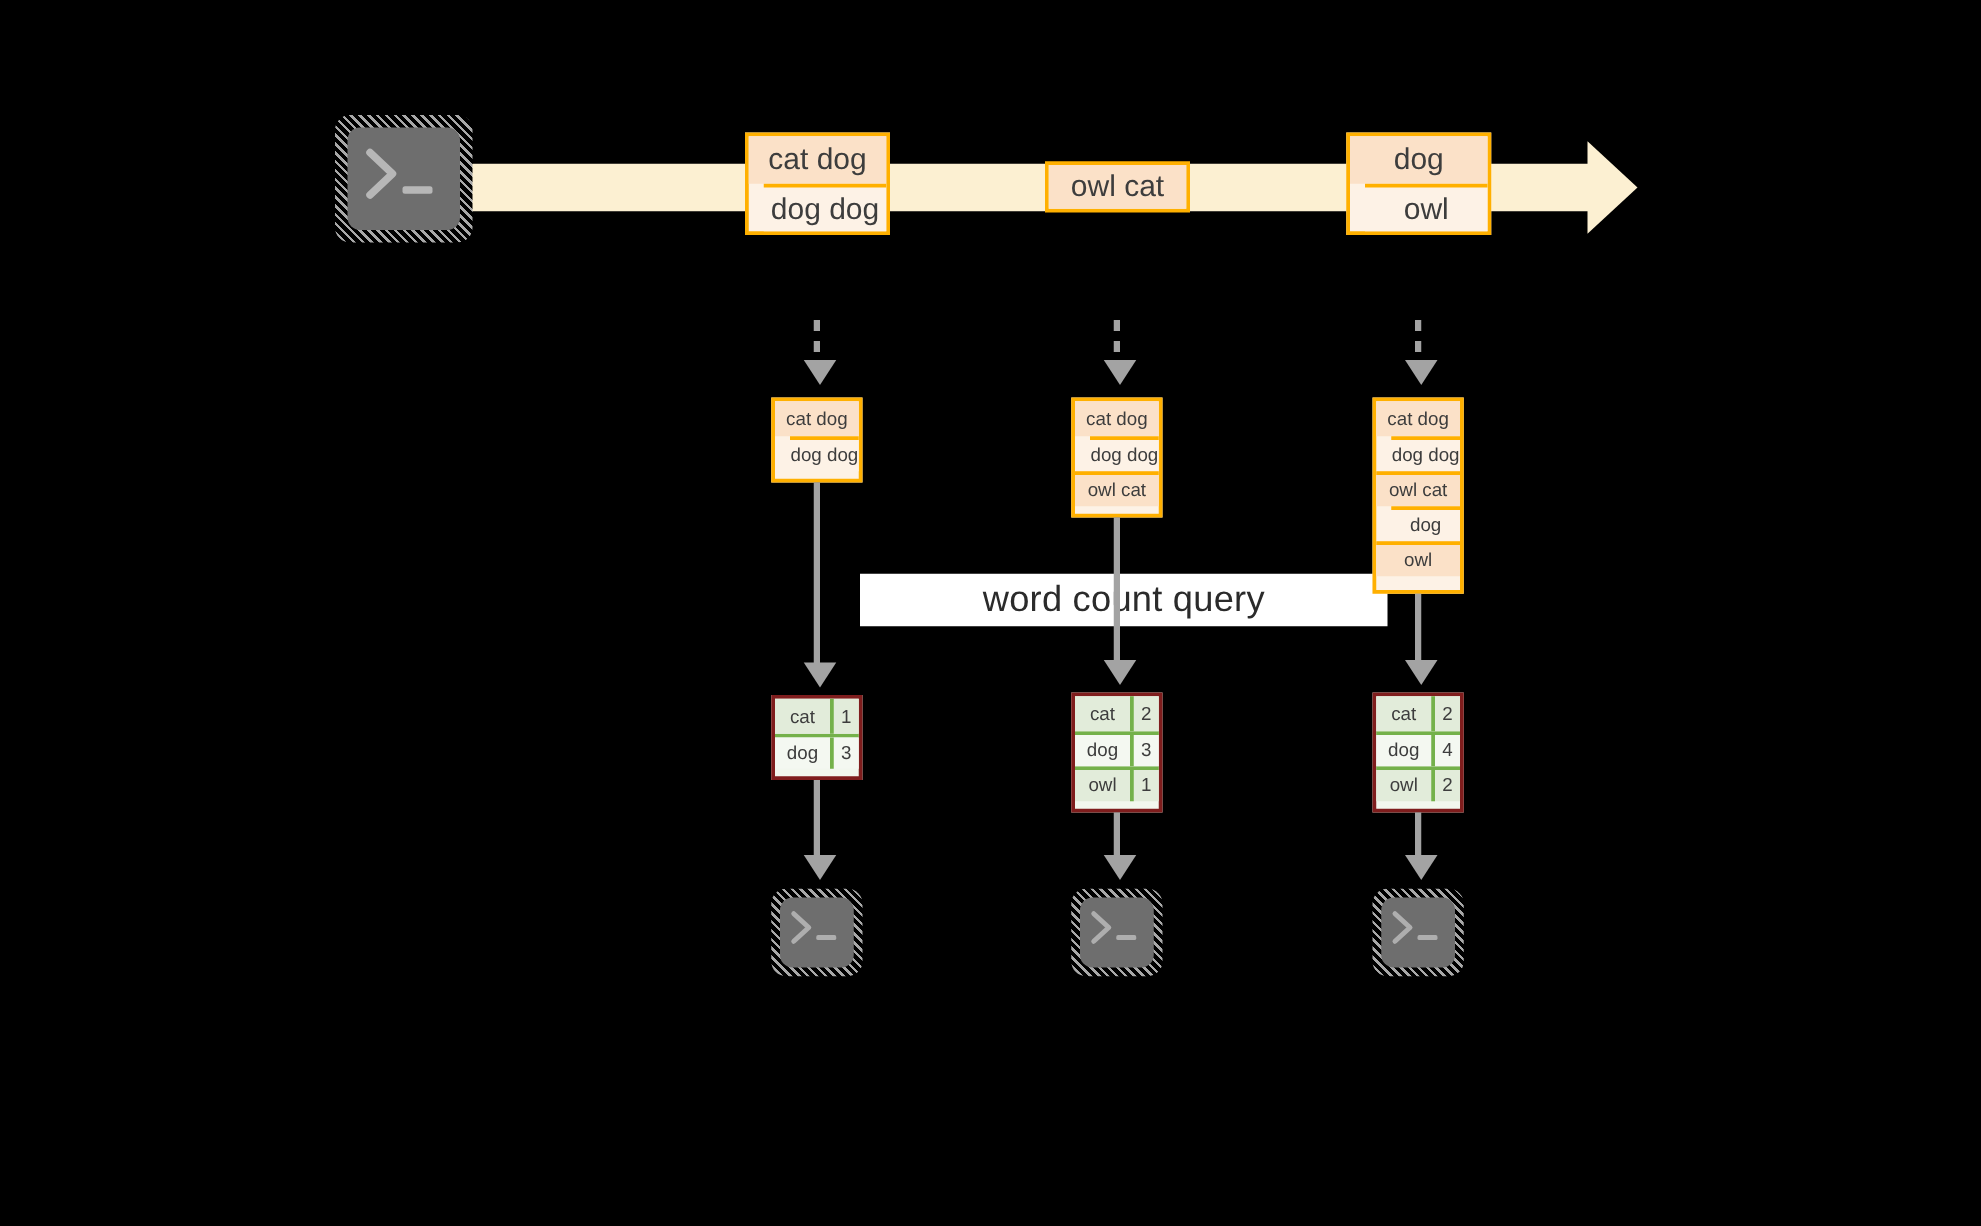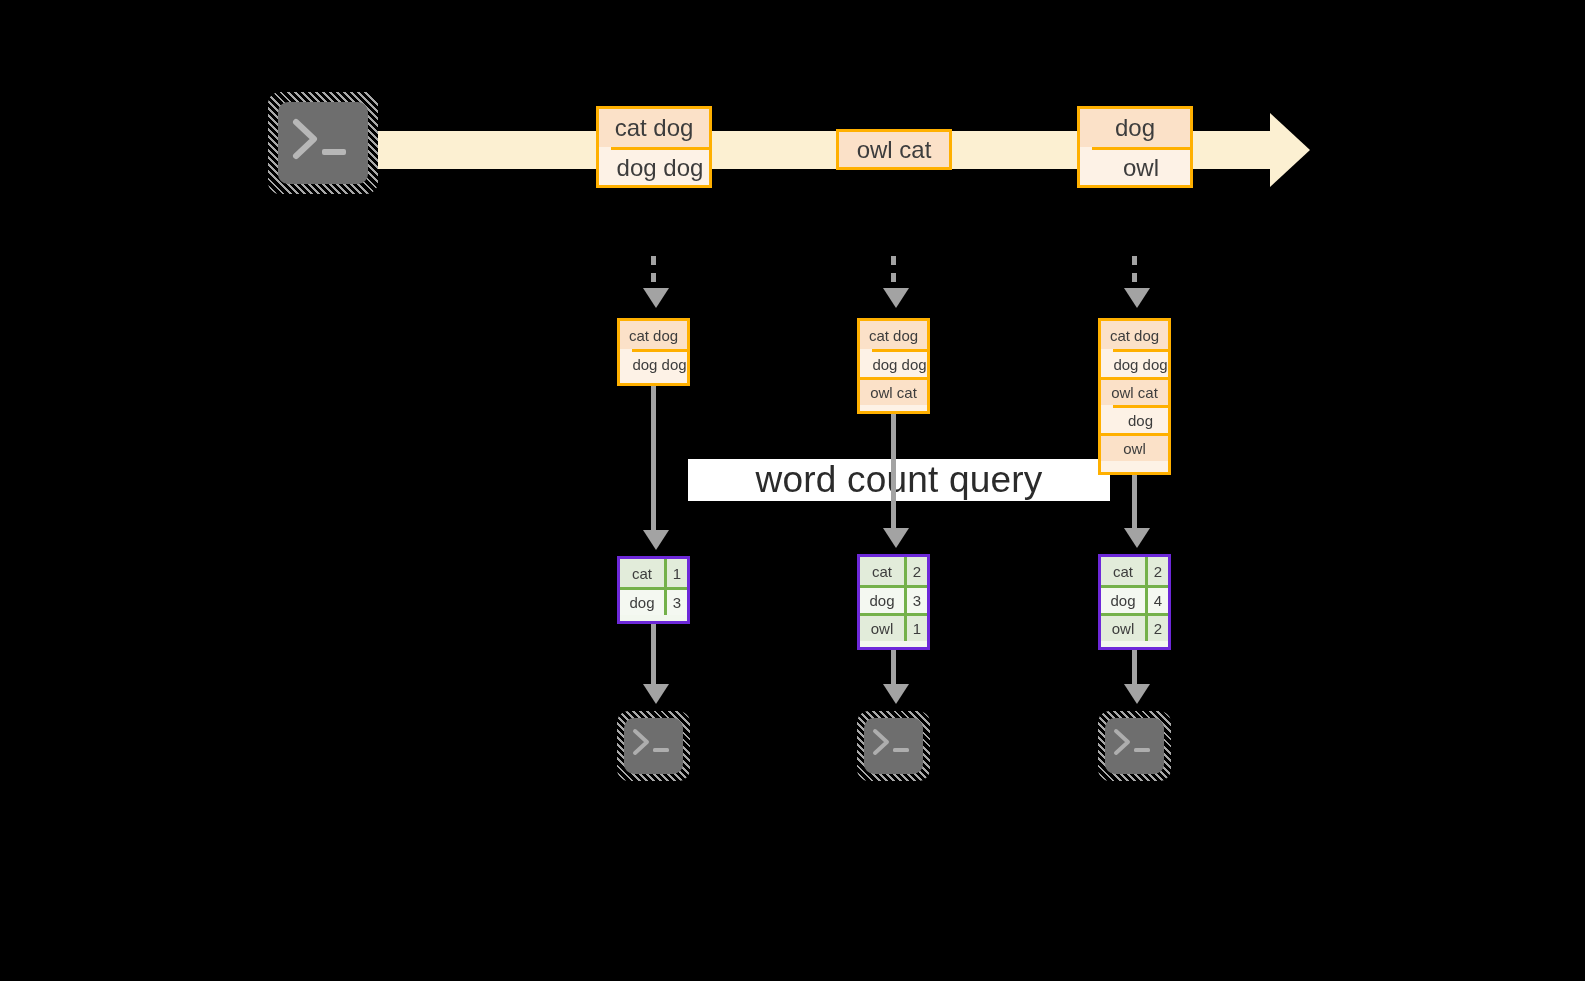--- a/index.html
+++ b/index.html
@@ -5,21 +5,21 @@
   html,body{margin:0;padding:0;background:#000;}
   body{width:1585px;height:981px;position:relative;overflow:hidden;
        font-family:"Liberation Sans",sans-serif;}
   .stage{position:absolute;left:0;top:0;width:1585px;height:981px;}
 
   
   .query-band{position:absolute;background:#ffffff;}
   .query-band .qlabel{
     position:absolute;left:0;top:0;width:100%;height:100%;
     display:flex;align-items:center;justify-content:center;
-    color:#2b2b2b;font-size:37px;letter-spacing:.2px;white-space:nowrap;
+    color:#2b2b2b;font-size:29px;letter-spacing:.2px;white-space:nowrap;
   }
 
   
   .stream-band{position:absolute;background:#fcf0d2;}
   .stream-head{position:absolute;width:0;height:0;
       border-top:37px solid transparent;border-bottom:37px solid transparent;
       border-left:40px solid #fcf0d2;}
 
   
   .term{position:absolute;box-sizing:border-box;}
@@ -38,21 +38,21 @@
   .msgbox{position:absolute;box-sizing:border-box;
     border:3px solid #ffb000;background:#fdf2e6;}
   .msgrow{box-sizing:border-box;display:flex;align-items:center;
     justify-content:center;color:#3d3d3d;white-space:nowrap;}
   .msgrow.alt{background:#fbe1c8;}
   .msgrow.plain{background:#fdf2e6;margin-left:12px;}
   .msgrow.sep{border-top:3px solid #ffb000;}
 
   
   .tbl{position:absolute;box-sizing:border-box;
-    border:3px solid #6d28d9;background:#f2f7ee;}
+    border:3px solid #7f1d1d;background:#f2f7ee;}
   .trow{display:flex;box-sizing:border-box;}
   .trow.sep{border-top:3px solid #74b14a;}
   .tcell{box-sizing:border-box;display:flex;align-items:center;
     justify-content:center;color:#3d3d3d;white-space:nowrap;}
   .tcell.key{}
   .tcell.val{border-left:3px solid #74b14a;}
   .trow.alt .tcell{background:#e2ecda;}
   .trow.plain .tcell{background:#f4f8f1;}
 
   

